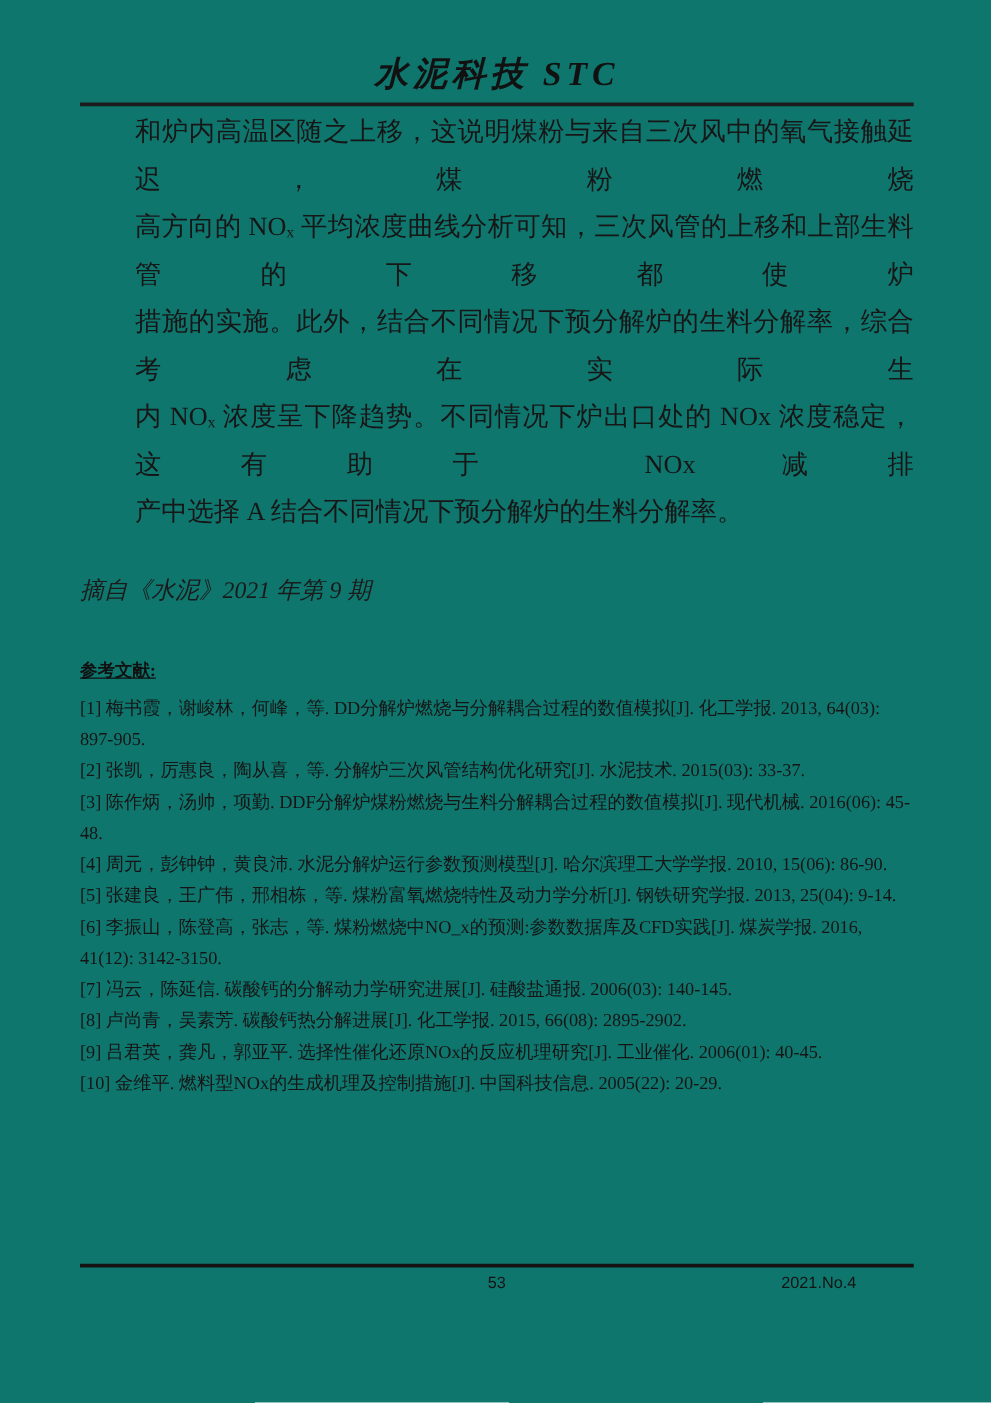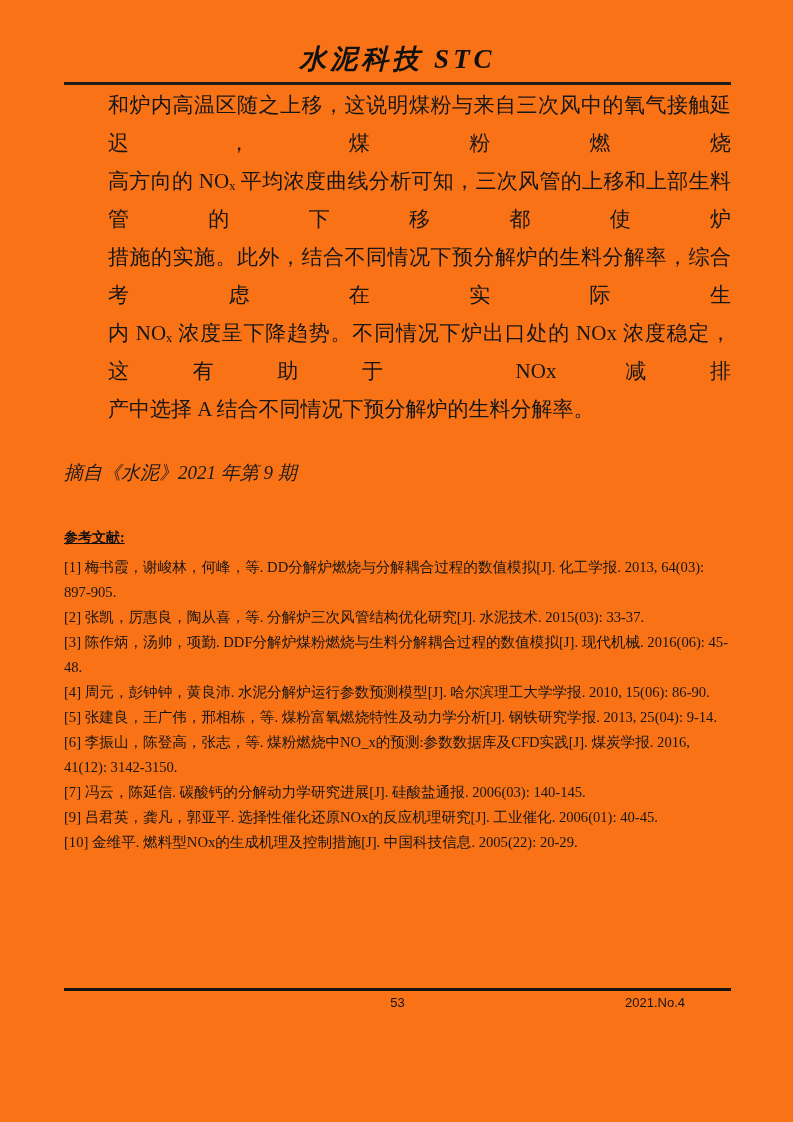--- a/index.html
+++ b/index.html
@@ -1,21 +1,21 @@
 <!DOCTYPE html>
 <html><head>
 <meta charset="utf-8">
 <style>
   * { margin:0; padding:0; box-sizing:border-box; }
   html,body { background:#ffffff; }
   .page {
     position:relative;
     width:793px; height:1122px;
     margin:0 auto;
-    background:#f97316;
+    background:#0f766e;
     color:#151515;
     font-family:"Liberation Serif","DejaVu Serif",serif;
     padding:42px 62px 0 64px;
     overflow:hidden;
   }
   .journal-title {
     text-align:center;
     font-size:27px;
     line-height:34px;
     font-style:italic;
@@ -51,21 +51,21 @@
   .ref-list { margin-top:5px; }
   .ref-item {
     font-size:14.6px;
     line-height:25px;
     color:#151515;
   }
   .ref-marker { display:inline; }
   .ref-text { display:inline; }
   .footer {
     position:absolute;
-    left:64px; right:62px; top:988px;
+    left:64px; right:62px; top:1011px;
   }
   .footer-rule { border-bottom:3px solid #141414; }
   .footer-row {
     position:relative;
     margin-top:3px;
     font-family:"Liberation Sans","DejaVu Sans",sans-serif;
     font-size:13px;
     line-height:17px;
     color:#141414;
   }
@@ -93,20 +93,21 @@
   <div class="ref-heading">参考文献:</div>
 
   <div class="ref-list">
     <div class="ref-item"><span class="ref-marker">[1]</span> <span class="ref-text">梅书霞，谢峻林，何峰，等. DD分解炉燃烧与分解耦合过程的数值模拟[J]. 化工学报. 2013, 64(03): 897-905.</span></div>
     <div class="ref-item"><span class="ref-marker">[2]</span> <span class="ref-text">张凯，厉惠良，陶从喜，等. 分解炉三次风管结构优化研究[J]. 水泥技术. 2015(03): 33-37.</span></div>
     <div class="ref-item"><span class="ref-marker">[3]</span> <span class="ref-text">陈作炳，汤帅，项勤. DDF分解炉煤粉燃烧与生料分解耦合过程的数值模拟[J]. 现代机械. 2016(06): 45-48.</span></div>
     <div class="ref-item"><span class="ref-marker">[4]</span> <span class="ref-text">周元，彭钟钟，黄良沛. 水泥分解炉运行参数预测模型[J]. 哈尔滨理工大学学报. 2010, 15(06): 86-90.</span></div>
     <div class="ref-item"><span class="ref-marker">[5]</span> <span class="ref-text">张建良，王广伟，邢相栋，等. 煤粉富氧燃烧特性及动力学分析[J]. 钢铁研究学报. 2013, 25(04): 9-14.</span></div>
     <div class="ref-item"><span class="ref-marker">[6]</span> <span class="ref-text">李振山，陈登高，张志，等. 煤粉燃烧中NO_x的预测:参数数据库及CFD实践[J]. 煤炭学报. 2016, 41(12): 3142-3150.</span></div>
     <div class="ref-item"><span class="ref-marker">[7]</span> <span class="ref-text">冯云，陈延信. 碳酸钙的分解动力学研究进展[J]. 硅酸盐通报. 2006(03): 140-145.</span></div>
+    <div class="ref-item"><span class="ref-marker">[8]</span> <span class="ref-text">卢尚青，吴素芳. 碳酸钙热分解进展[J]. 化工学报. 2015, 66(08): 2895-2902.</span></div>
     <div class="ref-item"><span class="ref-marker">[9]</span> <span class="ref-text">吕君英，龚凡，郭亚平. 选择性催化还原NOx的反应机理研究[J]. 工业催化. 2006(01): 40-45.</span></div>
     <div class="ref-item"><span class="ref-marker">[10]</span> <span class="ref-text">金维平. 燃料型NOx的生成机理及控制措施[J]. 中国科技信息. 2005(22): 20-29.</span></div>
   </div>
 
   <div class="footer">
     <div class="footer-rule"></div>
     <div class="footer-row">
       <span class="page-num">53</span>
       <span class="issue">2021.No.4</span>
     </div>

